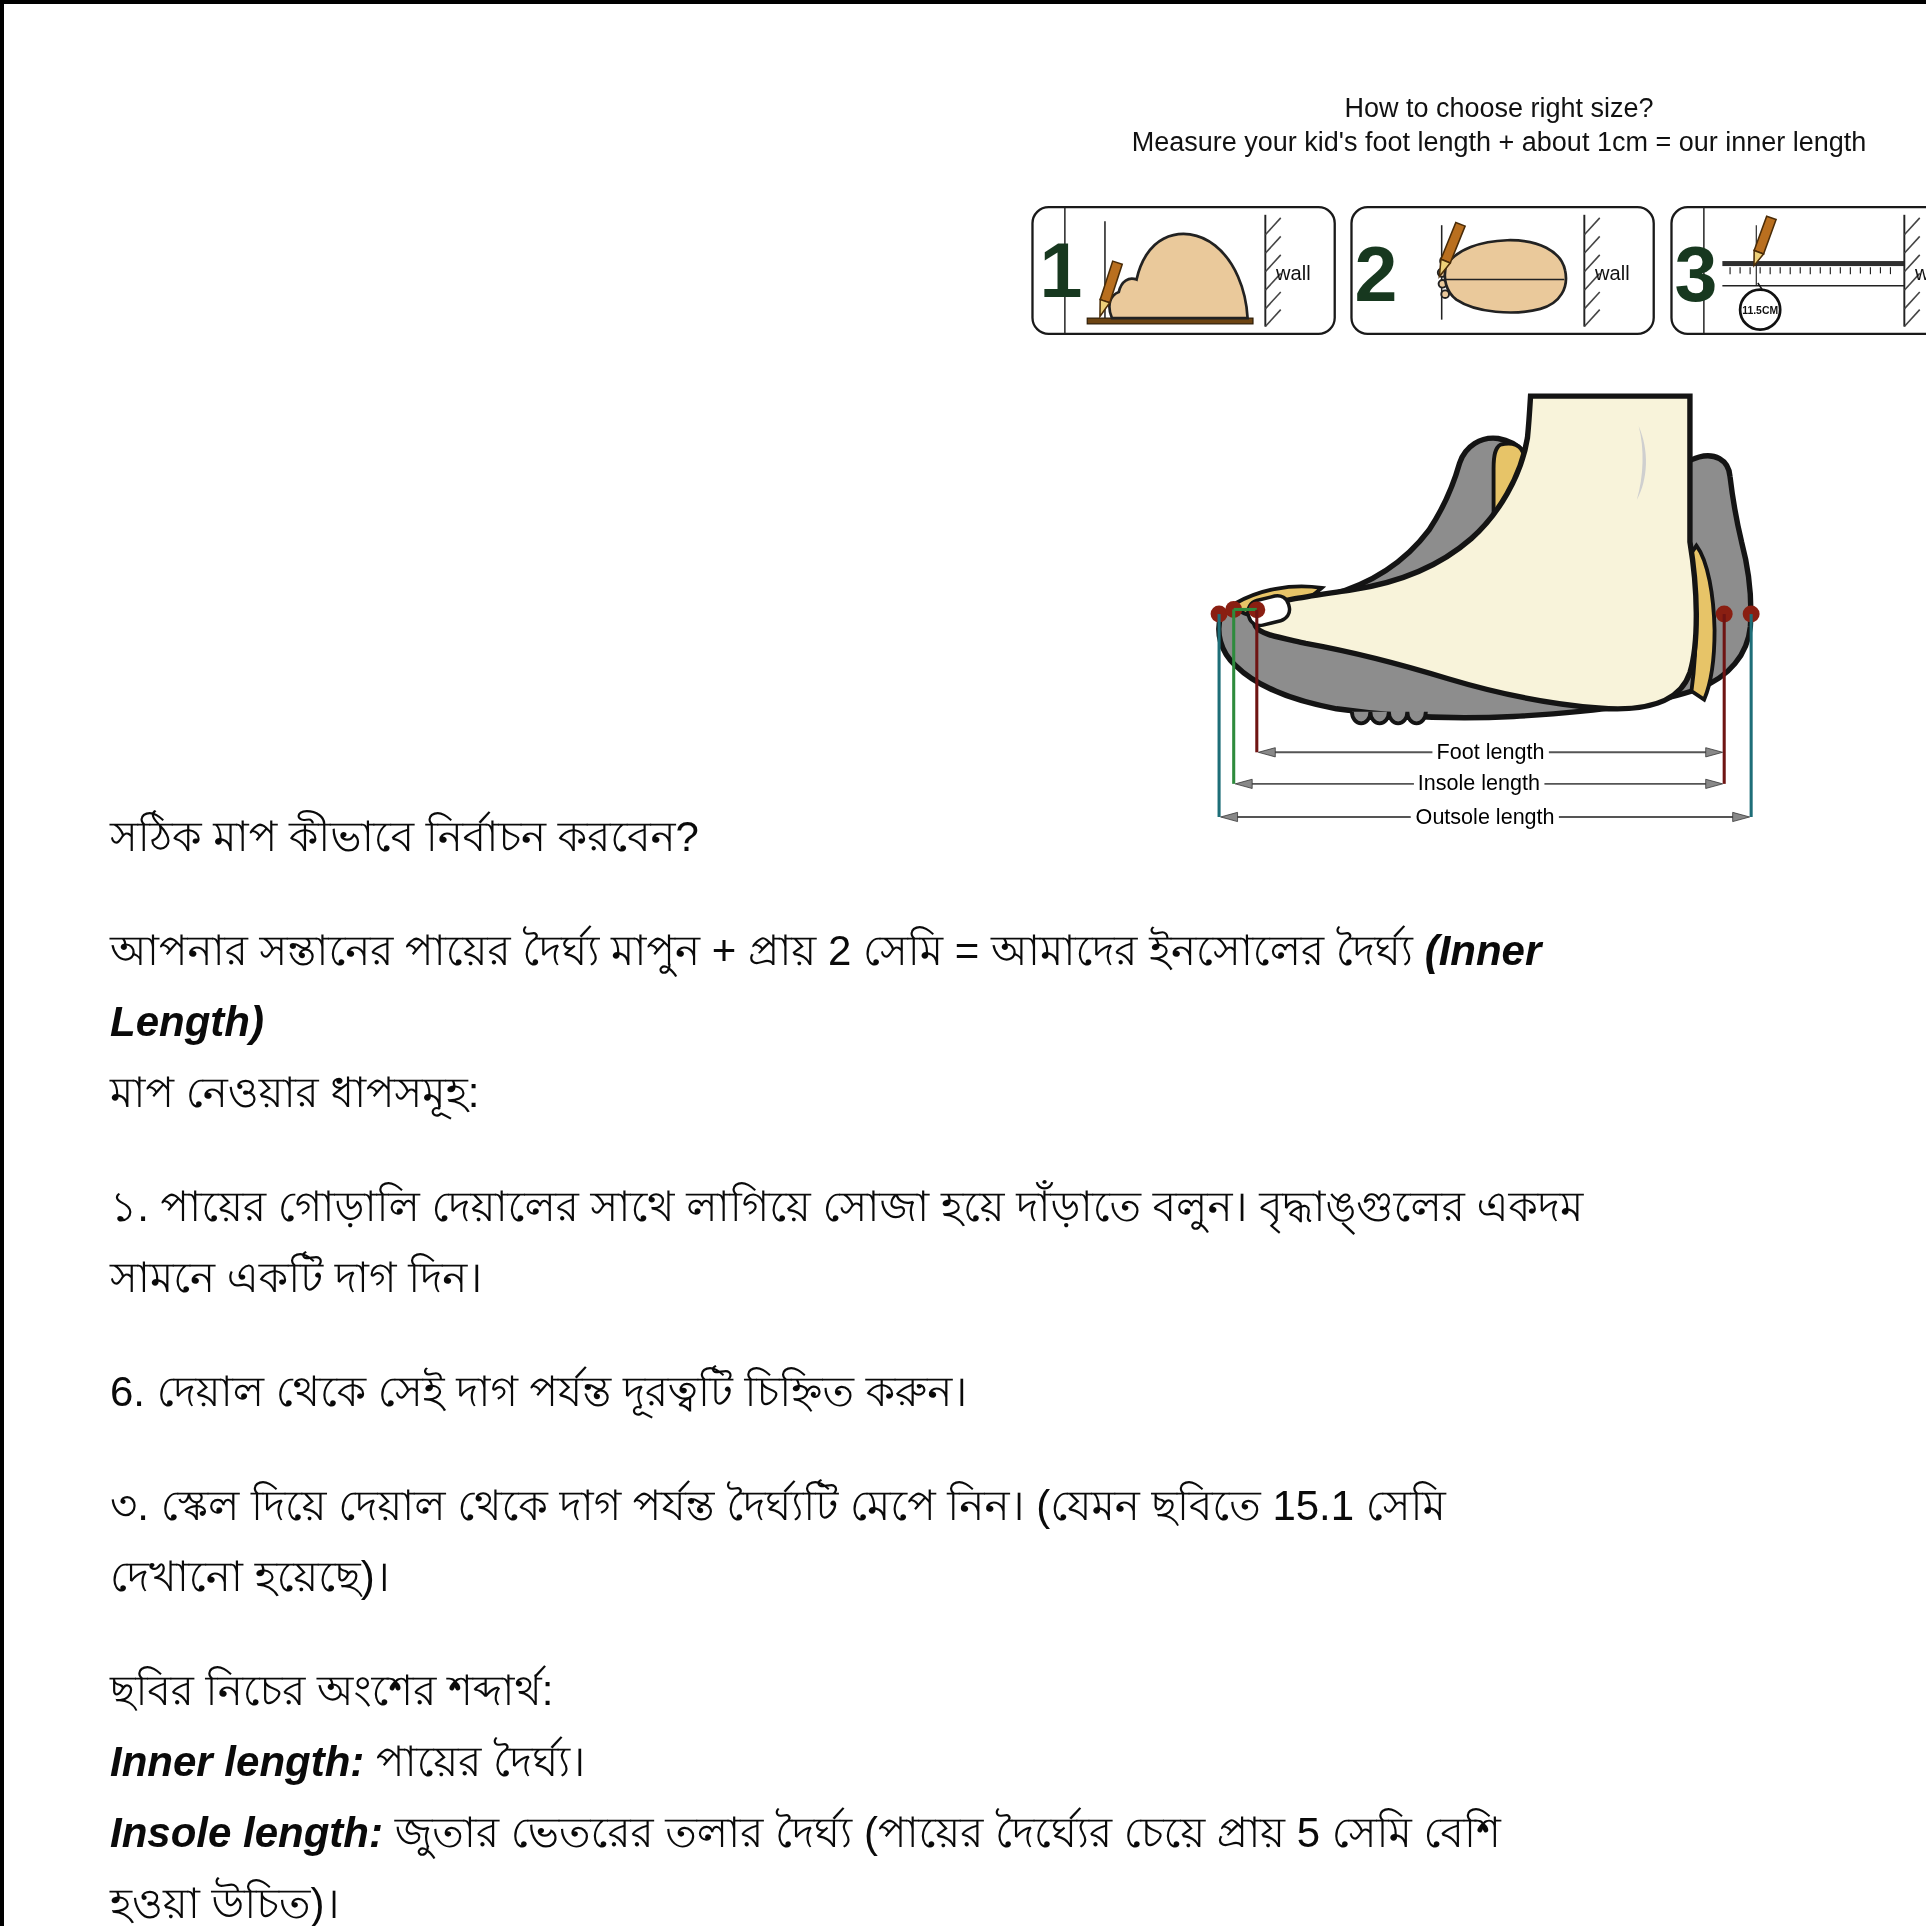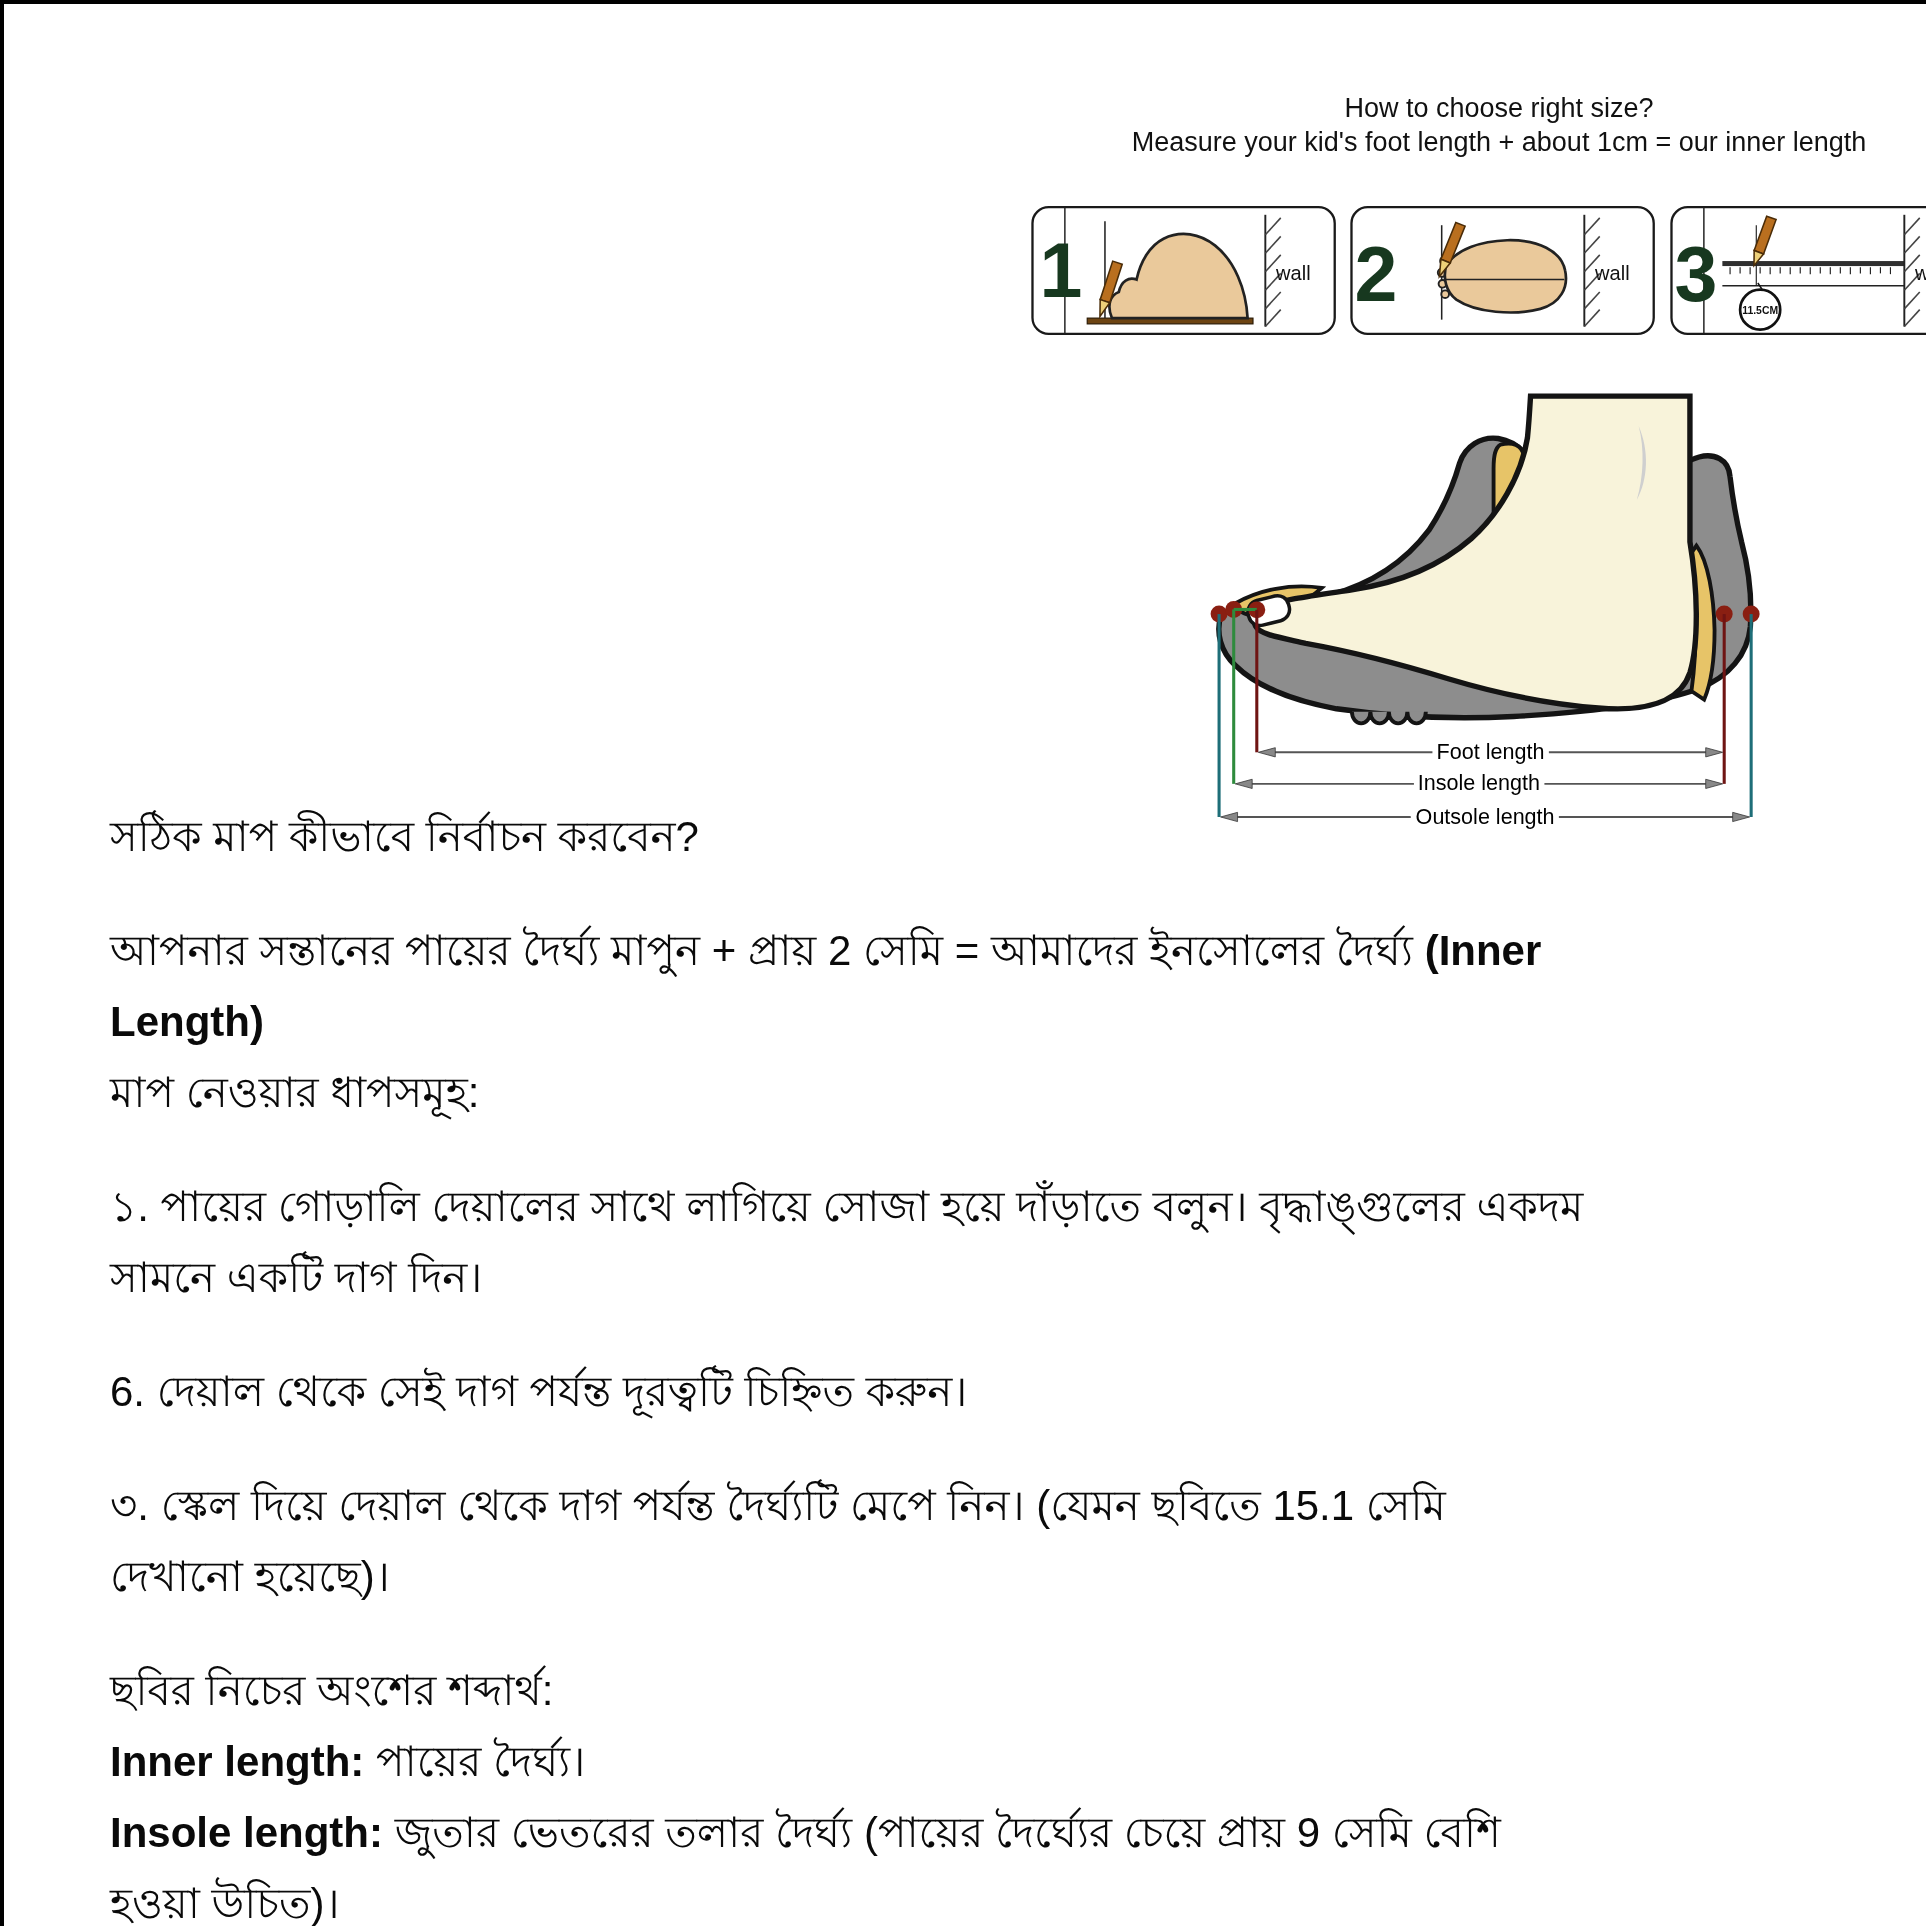--- a/index.html
+++ b/index.html
@@ -29,21 +29,21 @@
   .foot-diagram{position:absolute;left:1186px;top:376px;width:601px;height:462px;}
   .foot-diagram svg{width:100%;height:100%;display:block;}
   
   .text-content{
     position:absolute;left:106px;top:797px;width:2053px;
     font-size:42px;line-height:71px;color:#0a0a0a;
   }
   .block{margin:0 0 43px 0;}
   .block:last-child{margin-bottom:0;}
   .line{white-space:nowrap;}
-  .b{font-weight:700;}
+  .b{font-weight:700;font-style:italic;}
 </style>
 </head>
 <body>
 
 <div class="page">
 
   <div class="size-header">
     <div>How to choose right size?</div>
     <div>Measure your kid's foot length + about 1cm = our inner length</div>
   </div>
@@ -268,19 +268,19 @@
       <div class="block">
         <div class="line"><span>6. দেয়াল থেকে সেই দাগ পর্যন্ত দূরত্বটি চিহ্নিত করুন।</span></div>
       </div>
       <div class="block">
         <div class="line"><span>৩. স্কেল দিয়ে দেয়াল থেকে দাগ পর্যন্ত দৈর্ঘ্যটি মেপে নিন। (যেমন ছবিতে 15.1 সেমি</span></div>
         <div class="line"><span>দেখানো হয়েছে)।</span></div>
       </div>
       <div class="block">
         <div class="line"><span>ছবির নিচের অংশের শব্দার্থ:</span></div>
         <div class="line"><span class="b">Inner length:</span><span> পায়ের দৈর্ঘ্য।</span></div>
-        <div class="line"><span class="b">Insole length:</span><span> জুতার ভেতরের তলার দৈর্ঘ্য (পায়ের দৈর্ঘ্যের চেয়ে প্রায় 9 সেমি বেশি</span></div>
+        <div class="line"><span class="b">Insole length:</span><span> জুতার ভেতরের তলার দৈর্ঘ্য (পায়ের দৈর্ঘ্যের চেয়ে প্রায় 5 সেমি বেশি</span></div>
         <div class="line"><span>হওয়া উচিত)।</span></div>
       </div>
     </div>
 
 </div>
 
 
 </body></html>

